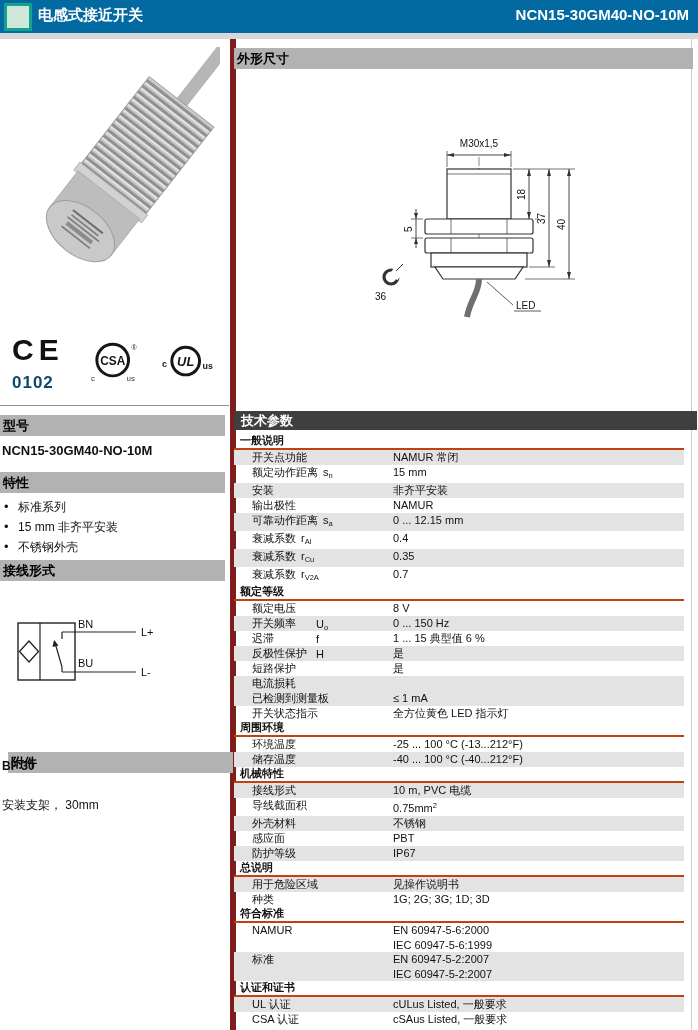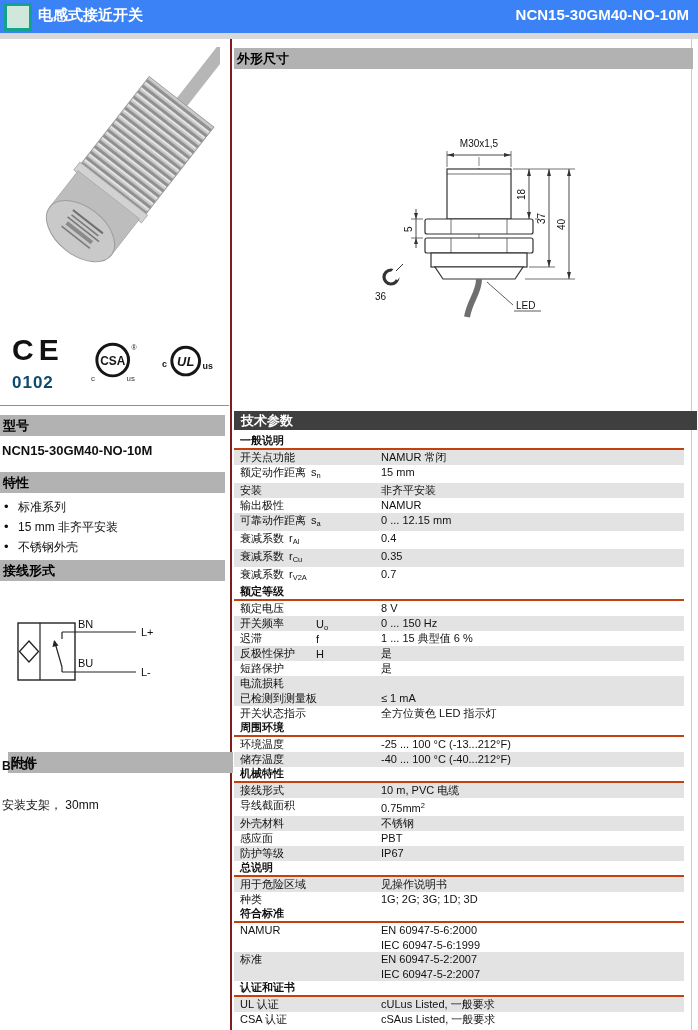--- a/index.html
+++ b/index.html
@@ -1,27 +1,27 @@
 <!DOCTYPE html>
 <html><head>
 <meta charset="utf-8">
 <style>
   html,body{margin:0;padding:0;}
   body{width:698px;height:1030px;background:#fff;position:relative;overflow:hidden;
        font-family:"Liberation Sans","DejaVu Sans",sans-serif;color:#111;}
   
-  .topbar{position:absolute;left:0;top:0;width:698px;height:33px;background:#3b82f6;}
+  .topbar{position:absolute;left:0;top:0;width:698px;height:33px;background:#0369a1;}
   .brandsq{position:absolute;left:4px;top:3px;width:22px;height:22px;background:#cfe8db;border:3px solid #12a28d;}
   .tb-title{position:absolute;left:38px;top:6px;font-size:15px;font-weight:bold;color:#fff;}
   .tb-model{position:absolute;right:9px;top:6px;font-size:15px;font-weight:bold;color:#fff;}
   .understrip{position:absolute;left:0;top:33px;width:698px;height:6px;background:#d8d8d8;}
   .rightedge{position:absolute;left:691px;top:39px;width:1px;height:991px;background:#cccccc;}
 
   
-  .leftcol{position:absolute;left:0;top:39px;width:230px;height:991px;border-right:2px solid #7f1d1d;}
+  .leftcol{position:absolute;left:0;top:39px;width:230px;height:991px;border-right:6px solid #7f1d1d;}
   .rightcol{position:absolute;left:234px;top:39px;width:456px;height:991px;}
 
   .graybar{background:#b2b2b2;height:21px;line-height:21px;font-size:13px;font-weight:bold;color:#000;padding-left:3px;}
   .darkbar{background:#3f3f3f;height:19px;line-height:19px;font-size:13px;font-weight:bold;color:#fff;padding-left:7px;}
 
   
   .photo{position:absolute;left:10px;top:8px;}
   .certs{position:absolute;left:12px;top:296px;width:206px;display:flex;align-items:flex-start;}
   .ce{width:72px;}
   .ce-l{font-size:30px;font-weight:bold;letter-spacing:5px;line-height:30px;}
@@ -40,21 +40,21 @@
   .accdesc{position:absolute;left:2px;top:758px;font-size:12px;}
 
   
   .bar-dims{position:absolute;left:0;top:9px;width:456px;}
   .dimsvg{position:absolute;left:95px;top:78px;}
   .bar-tech{position:absolute;left:0;top:372px;width:456px;}
   .tech{position:absolute;left:0;top:395px;width:450px;}
   .sec-header{font-size:11px;font-weight:bold;height:14px;line-height:13px;padding-left:6px;border-bottom:2px solid #c2410c;}
   .row{display:flex;min-height:15px;line-height:15px;font-size:11px;}
   .row.shade{background:#e3e3e3;}
-  .row .lab{flex:none;width:141px;padding-left:6px;position:relative;white-space:nowrap;}
+  .row .lab{flex:none;width:141px;padding-left:18px;position:relative;white-space:nowrap;}
   .row .val{flex:1;white-space:nowrap;}
   .sym{margin-left:5px;}
   .sym.symcol{position:absolute;left:66px;margin:16px;}
   sub{font-size:7.5px;vertical-align:-2px;}
   sup{font-size:7.5px;vertical-align:4px;}
   .vline{line-height:14.5px;}
   .row.two{min-height:29px;}
   text{font-family:"Liberation Sans","DejaVu Sans",sans-serif;}
 </style>
 </head>

